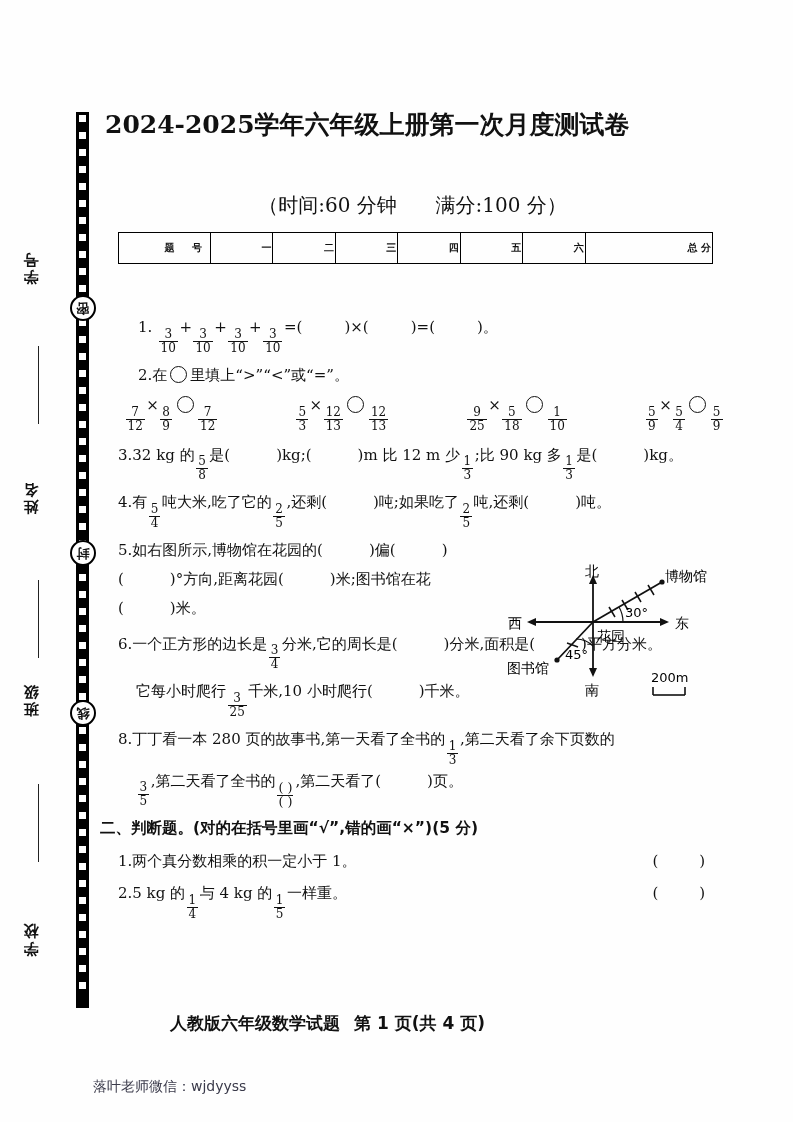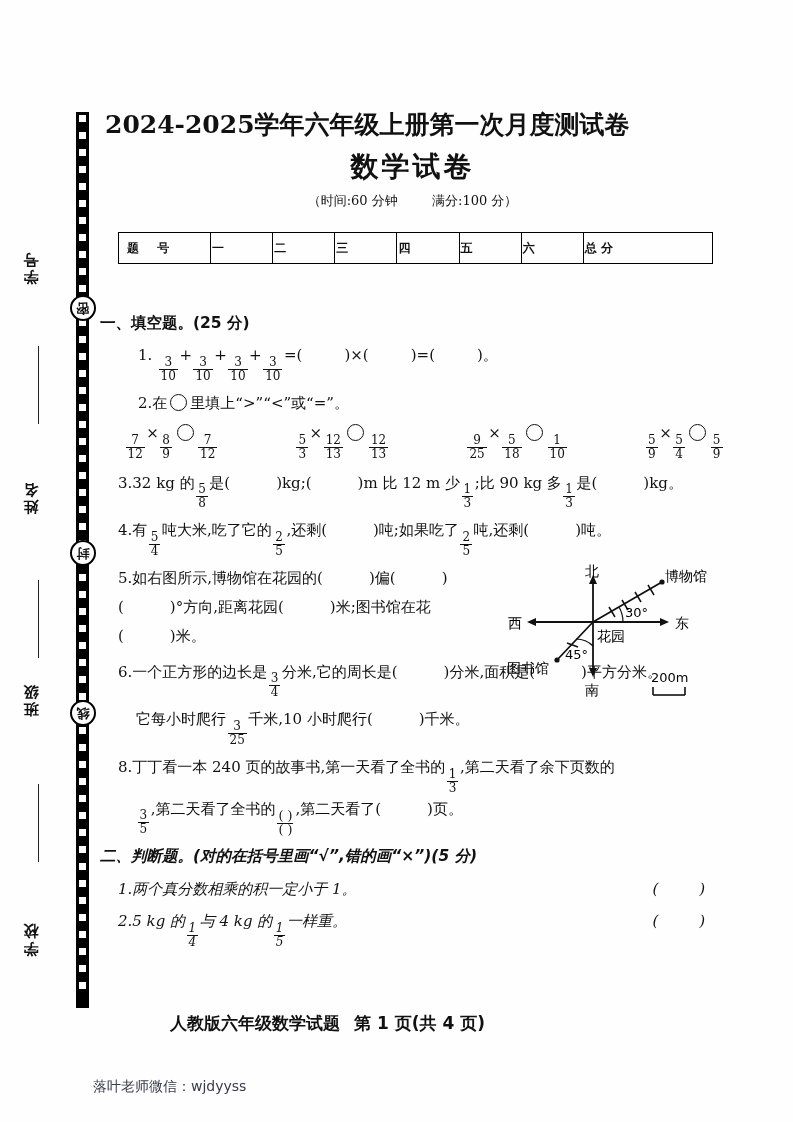--- a/index.html
+++ b/index.html
@@ -66,35 +66,35 @@
   }
   #subject-title {
     position:absolute; left: 105px; top: 148px; width: 615px;
     text-align: center;
     font-size: 28px; font-weight: bold;
     letter-spacing: 3px;
   }
   #exam-meta {
     position:absolute; left: 105px; top: 192px; width: 615px;
     text-align: center;
-    font-size: 13px;
+    font-size: 20px;
   }
   #exam-meta .gap { display:inline-block; width: 26px; }
 
   
   #score-table {
     position: absolute; left: 118px; top: 232px;
     border-collapse: collapse;
     width: 595px;
   }
   #score-table td {
     border: 1.6px solid #000;
     height: 31px;
-    text-align: left;
-    font-size: 12px;
+    text-align: right;
+    font-size: 10px;
     font-weight: bold;
     font-family: "DejaVu Sans", "Liberation Sans", sans-serif;
   }
   #score-table td.label { width: 92px; letter-spacing: 7px; text-indent: 7px; }
 
   
   #content { position:absolute; left: 100px; top: 313px; width: 625px; }
   .sec-head {
     font-size: 15.5px; font-weight: bold;
     font-family: "DejaVu Sans", "Liberation Sans", sans-serif;
@@ -131,21 +131,21 @@
     display: inline-flex; flex-direction: column; align-items: center;
     vertical-align: -0.5em; margin: 0 2px; font-size: 0.85em; line-height: 1.0;
   }
   .frac-blank .num { padding: 0 1px; }
   .frac-blank .den { padding: 0 1px; border-top: 1.2px solid #111; }
 
   
   #compass { position: absolute; left: 505px; top: 563px; width: 218px; height: 140px; }
 
   
-  #sec2 { margin-top: 10px; font-style: italic; }
+  #sec2 { margin-top: 10px; }
   .j-row { position: relative; font-size: 15px; line-height: 2.1; margin-left: 18px; }
   .j-brackets { position: absolute; right: 2px; top: 0; letter-spacing: 18px; font-size: 15px;}
 
   
   #page-footer {
     position: absolute; left: 4px; top: 1012px; width: 647px;
     text-align: center; font-size: 17px; font-weight: bold;
     font-family: "DejaVu Sans", "Liberation Sans", sans-serif;
   }
   #page-footer .sep { display:inline-block; width: 14px; }
@@ -224,21 +224,20 @@
 
   <div class="margin-field" style="top:470px;height:90px;">姓 名</div>
   <div class="margin-rule" style="top:580px;height:78px;"></div>
 
   <div class="margin-field" style="top:672px;height:90px;">班 级</div>
   <div class="margin-rule" style="top:784px;height:78px;"></div>
 
   <div class="margin-field" style="top:912px;height:90px;">学 校</div>
 
   <div id="main-title">2024-2025学年六年级上册第一次月度测试卷</div>
-  <div id="subject-title">数学试卷</div>
   <div id="exam-meta">
     <span>（时间:60 分钟</span>
     <span class="gap"></span>
     <span>满分:100 分）</span>
   </div>
 
   <table id="score-table">
     <tbody>
         <tr>
       <td class="label">题  号</td>
@@ -248,21 +247,20 @@
       <td>四</td>
       <td>五</td>
       <td>六</td>
       <td>总  分</td>
     </tr>
   </tbody>
     </table>
 
   <div id="content">
 
-    <div class="sec-head">一、填空题。(25 分)</div>
 
     <div class="q">
       <span class="ind"></span><span>1.</span>
       <span class="frac">
           <span class="num">3</span>
           <span class="den">10</span>
         </span>+<span class="frac">
           <span class="num">3</span>
           <span class="den">10</span>
         </span>+<span class="frac">
@@ -361,21 +359,21 @@
     </div>
 
     <div class="q">
       <span class="q-line" style="margin-left:18px;"><span>它每小时爬行</span><span class="frac">
             <span class="num">3</span>
             <span class="den">25</span>
           </span><span>千米,10 小时爬行(</span><span class="blank"></span><span>)千米。</span></span>
     </div>
 
     <div class="q">
-      <span class="q-line"><span>8.</span><span>丁丁看一本 240 页的故事书,第一天看了全书的</span><span class="frac">
+      <span class="q-line"><span>8.</span><span>丁丁看一本 280 页的故事书,第一天看了全书的</span><span class="frac">
             <span class="num">1</span>
             <span class="den">3</span>
           </span><span>,第二天看了余下页数的</span></span>
       <span class="q-line" style="margin-left:18px;"><span class="frac">
             <span class="num">3</span>
             <span class="den">5</span>
           </span><span>,第二天看了全书的</span><span class="frac-blank">
             <span class="num">(        )</span>
             <span class="den">(        )</span>
           </span><span>,第二天看了(</span><span class="blank"></span><span>)页。</span></span>

